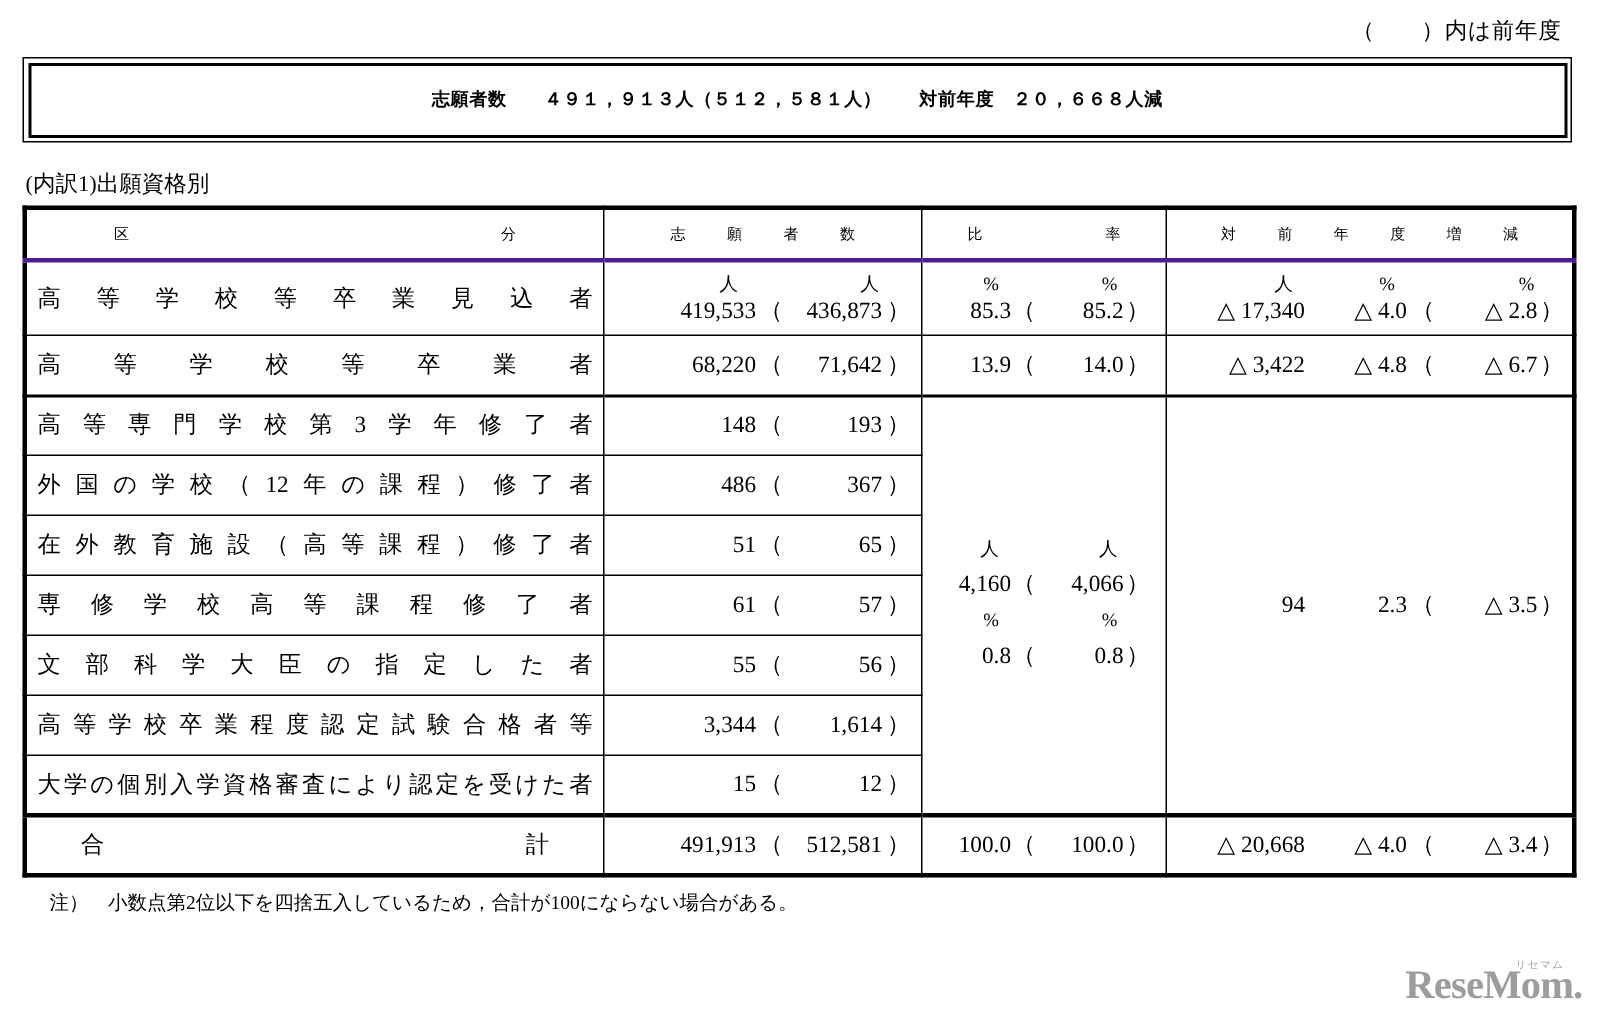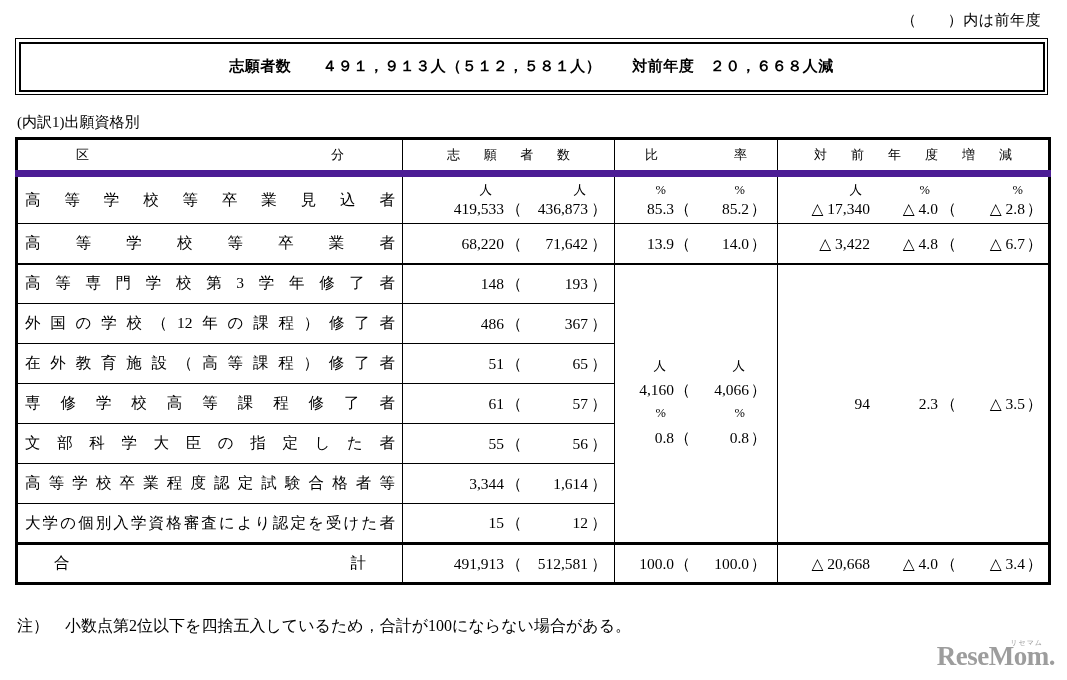--- a/index.html
+++ b/index.html
@@ -12,35 +12,35 @@
   .top-note { position:absolute; top:11px; right:26px; font-size:15px; letter-spacing:.5px; }
 
   .summary-box {
     position:absolute; left:15px; top:38px; width:1033px; height:57px;
     border:1.5px solid #000; padding:2.5px; background:#fff;
   }
   .summary-inner {
     width:100%; height:100%; border:2.5px solid #000;
     display:flex; align-items:center; justify-content:center;
     font-family:"Liberation Sans","DejaVu Sans",sans-serif;
-    font-weight:bold; font-size:15px; letter-spacing:.5px;
+    font-weight:bold; font-size:12px; letter-spacing:.5px;
   }
 
   .section-label { position:absolute; left:17px; top:113px; font-size:15px;text-align:right; }
 
   table.main {
     position:absolute; left:15px; top:137px; width:1033px;
     border-collapse:collapse; table-layout:fixed;
     border:3px solid #000; font-size:15.5px;
   }
   table.main th, table.main td {
     border:1.5px solid #000; font-weight:normal; vertical-align:middle; overflow:hidden;
   }
   tr.head   { height:35px; }
-  tr.head th{ border-bottom:7px solid #4c1d95; font-size:13px; }
+  tr.head th{ border-bottom:3px solid #4c1d95; font-size:10px; }
   tr.r1     { height:50px; }
   tr.row40  { height:40px; }
   tr.r2 td  { border-bottom:2.5px solid #000; }
   tr.total  { height:40px; }
   tr.total td { border-top:3px solid #000; }
 
   .spread { text-align:justify; text-align-last:justify; }
   th.h-cat   { padding:0 58px; }
   th.h-app   { padding:0 44px; }
   th.h-ratio { padding:0 30px; }
@@ -52,21 +52,21 @@
   .app-grid   { grid-template-columns:96px 20px 64px 22px; padding:0 5px; }
   .ratio-grid { grid-template-columns:50px 17px 58px 19px; padding:0 8px 0 9px; }
   .chg-grid   { grid-template-columns:88px 68px 21px 66px 19px; padding:0 4px; }
   .ra  { text-align:right; }
   .ctr { text-align:center; }
   .unit { font-size:12.5px; line-height:1.1; }
   .pr12 { padding-right:12px; } .pr8 { padding-right:8px; } .pr4 { padding-right:4px; } .pr2 { padding-right:2px; }
   .two-line { display:flex; flex-direction:column; justify-content:center; gap:1px; padding-top:2px; }
   .merged-ratio { display:flex; flex-direction:column; justify-content:center; gap:7px; }
 
-  .footnote { position:absolute; left:17px; top:593px; font-size:16px;margin-top:23px; }
+  .footnote { position:absolute; left:33px; top:593px; font-size:13px; }
 
   .logo { position:absolute; right:12px; bottom:8px; color:#9d9d9d;
           font-family:"Liberation Sans","DejaVu Sans",sans-serif; }
   .logo-kana { position:absolute; top:-3px; right:12px; font-size:7px; letter-spacing:1px; }
   .logo-text { font-weight:bold; font-size:27px; letter-spacing:-0.5px;font-family:Liberation Serif, serif; }
 </style>
 </head>
 <body>
 
 <div class="top-note">（　　）内は前年度</div>

